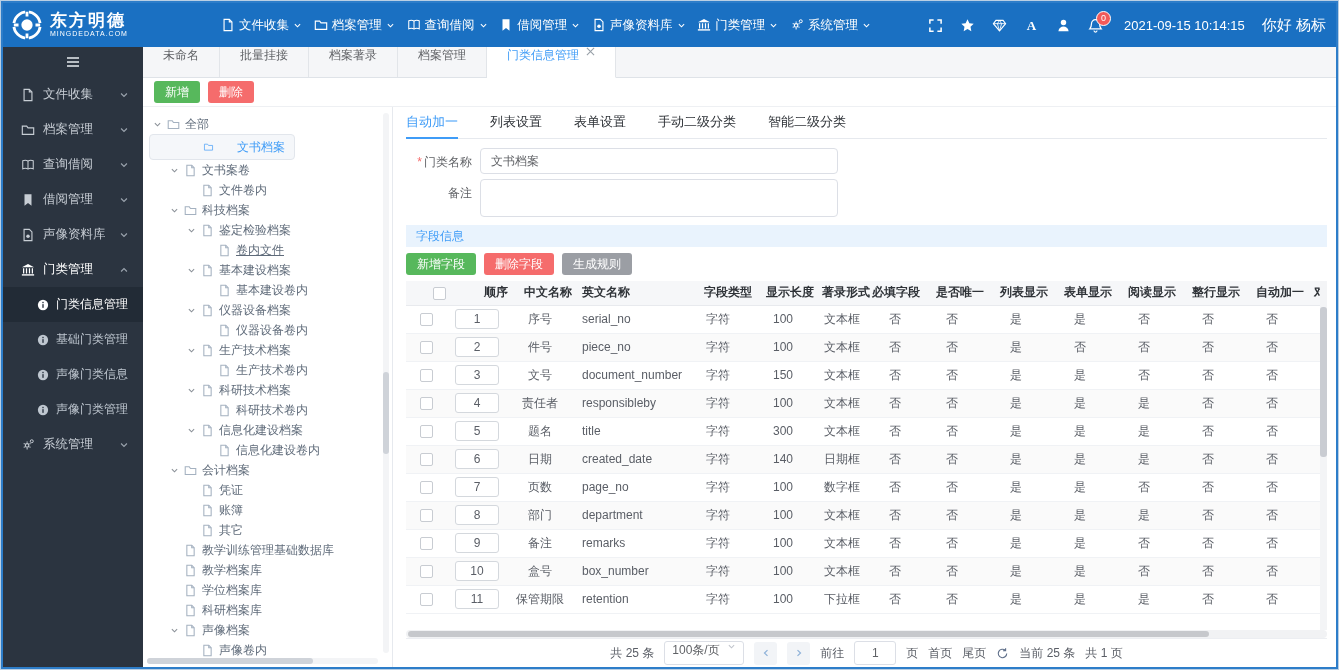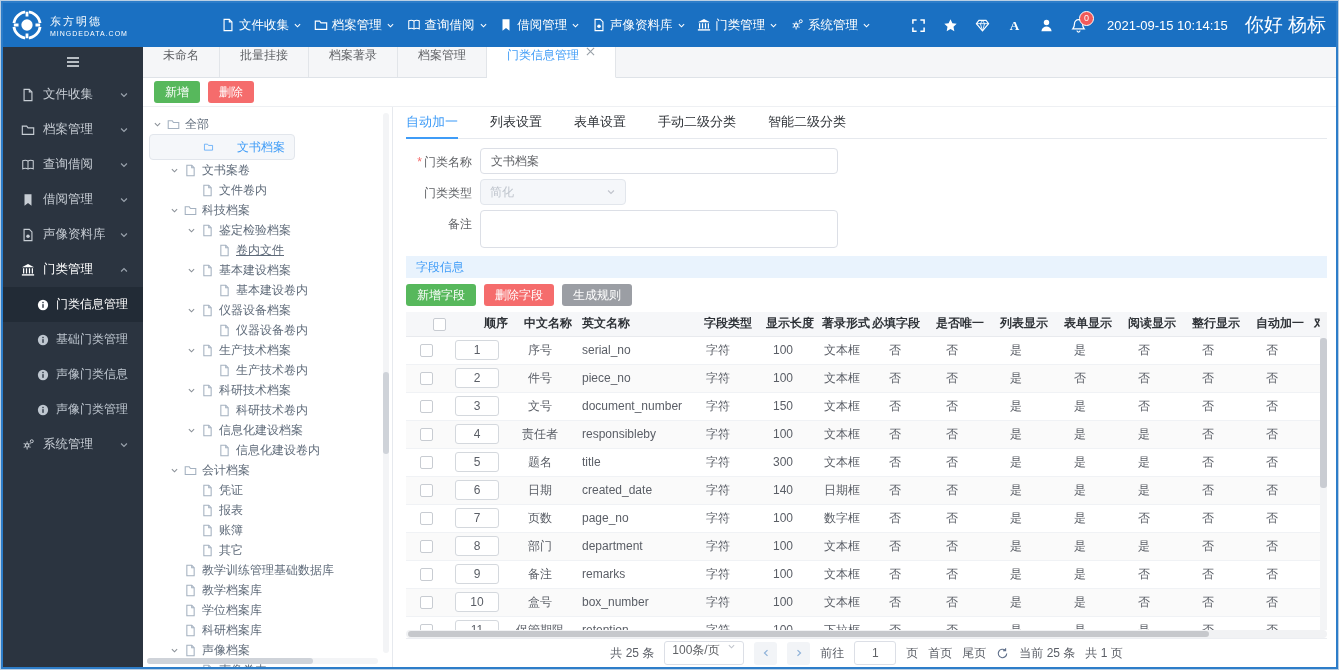--- a/index.html
+++ b/index.html
@@ -5,30 +5,30 @@
   * { box-sizing: border-box; margin:0; padding:0; }
   html,body { width:1339px; height:670px; overflow:hidden; }
   body { font-family:"Liberation Sans","DejaVu Sans",sans-serif; font-size:12px; color:#606266; background:#fff; }
 
   .frame { width:1339px; height:670px; border:3px solid #2d7dc9; outline:1px solid #b9cfe4; outline-offset:-1px; display:flex; flex-direction:column; background:#fff; }
 
   
   .topbar { height:44px; background:#1a70c2; display:flex; align-items:center; color:#fff; flex:0 0 44px; padding:0 10px 0 8px; }
   .brand { display:flex; align-items:center; gap:7px; width:200px; flex:0 0 auto; }
   .logo-icon { width:32px; height:32px; display:inline-flex; }
-  .brand-title { font-size:11px; font-weight:normal; letter-spacing:2px; line-height:18px; }
+  .brand-title { font-size:17px; font-weight:bold; letter-spacing:2px; line-height:18px; }
   .brand-sub { font-size:7px; letter-spacing:1px; line-height:8px; }
   .top-menus { display:flex; align-items:center; flex:0 0 auto; width:650px; justify-content:space-between; margin-left:10px; }
   .top-menu { display:flex; align-items:center; gap:4px; font-size:12.5px; cursor:pointer; white-space:nowrap; }
   .top-right { display:flex; align-items:center; margin-left:auto; gap:17px; }
   .top-ico { width:15px; height:15px; display:inline-flex; position:relative; cursor:pointer; }
   .bell-wrap { position:relative; display:inline-flex; }
   .badge { position:absolute; top:-7px; left:8px; background:#f25a5a; border:1px solid #fff; color:#fff; font-size:9px; min-width:15px; height:15px; line-height:13px; text-align:center; border-radius:8px; padding:0 3px; }
   .datetime { font-size:13px; white-space:nowrap; margin-left:4px; }
-  .greeting { font-size:19px; white-space:nowrap; }
+  .greeting { font-size:15px; white-space:nowrap; }
 
   
   .app-body { flex:1; display:flex; min-height:0; }
 
   
   .sidebar { width:140px; flex:0 0 140px; background:#2b3440; color:#c7cdd4; display:flex; flex-direction:column; }
   .collapse-row { height:30px; display:flex; align-items:center; justify-content:center; }
   .collapse-row .icon { width:16px; height:16px; color:#e7ebef; cursor:pointer; }
   .side-item { height:35px; display:flex; align-items:center; padding:0 12px 0 18px; gap:8px; font-size:12.5px; cursor:pointer; }
   .side-item .icon { width:14px; height:14px; flex:0 0 14px; }
@@ -686,30 +686,20 @@
                 <span>凭证</span>
               </div>
               <div class="tnode" style="padding-left: 38px;">
                 <span class="tspacer"></span>
                 <span class="icon ticon">
                   <svg viewBox="0 0 16 16">
                     <path d="M3.5 1.5h6l3 3v10h-9z" fill="none" stroke="currentColor" stroke-width="1.3"></path>
                     <path d="M9.5 1.5v3h3" fill="none" stroke="currentColor" stroke-width="1.3"></path>
                   </svg>
                 </span>
-                <span>报表</span>
-              </div>
-              <div class="tnode" style="padding-left: 38px;">
-                <span class="tspacer"></span>
-                <span class="icon ticon">
-                  <svg viewBox="0 0 16 16">
-                    <path d="M3.5 1.5h6l3 3v10h-9z" fill="none" stroke="currentColor" stroke-width="1.3"></path>
-                    <path d="M9.5 1.5v3h3" fill="none" stroke="currentColor" stroke-width="1.3"></path>
-                  </svg>
-                </span>
                 <span>账簿</span>
               </div>
               <div class="tnode" style="padding-left: 38px;">
                 <span class="tspacer"></span>
                 <span class="icon ticon">
                   <svg viewBox="0 0 16 16">
                     <path d="M3.5 1.5h6l3 3v10h-9z" fill="none" stroke="currentColor" stroke-width="1.3"></path>
                     <path d="M9.5 1.5v3h3" fill="none" stroke="currentColor" stroke-width="1.3"></path>
                   </svg>
                 </span>
@@ -794,31 +784,20 @@
               <div class="ptab">列表设置</div>
               <div class="ptab">表单设置</div>
               <div class="ptab">手动二级分类</div>
               <div class="ptab">智能二级分类</div>
             </div>
 
           <div class="form">
             <div class="form-row">
               <label class="form-label"><span class="req-star">*</span><span>门类名称</span></label>
               <input class="txt-input form-ctl" value="文书档案" style="">
-            </div>
-            <div class="form-row">
-              <label class="form-label">门类类型</label>
-              <div class="sel form-ctl">
-                <span>简化</span>
-                <span class="icon">
-                    <svg viewBox="0 0 12 12">
-                      <path d="M2.5 4.2 6 7.8l3.5-3.6" fill="none" stroke="currentColor" stroke-width="1.4"></path>
-                    </svg>
-                  </span>
-              </div>
             </div>
             <div class="form-row">
               <label class="form-label">备注</label>
               <textarea class="ta form-ctl" style=""></textarea>
             </div>
           </div>
 
           <div class="section-bar">字段信息</div>
 
           <div class="field-btns">

